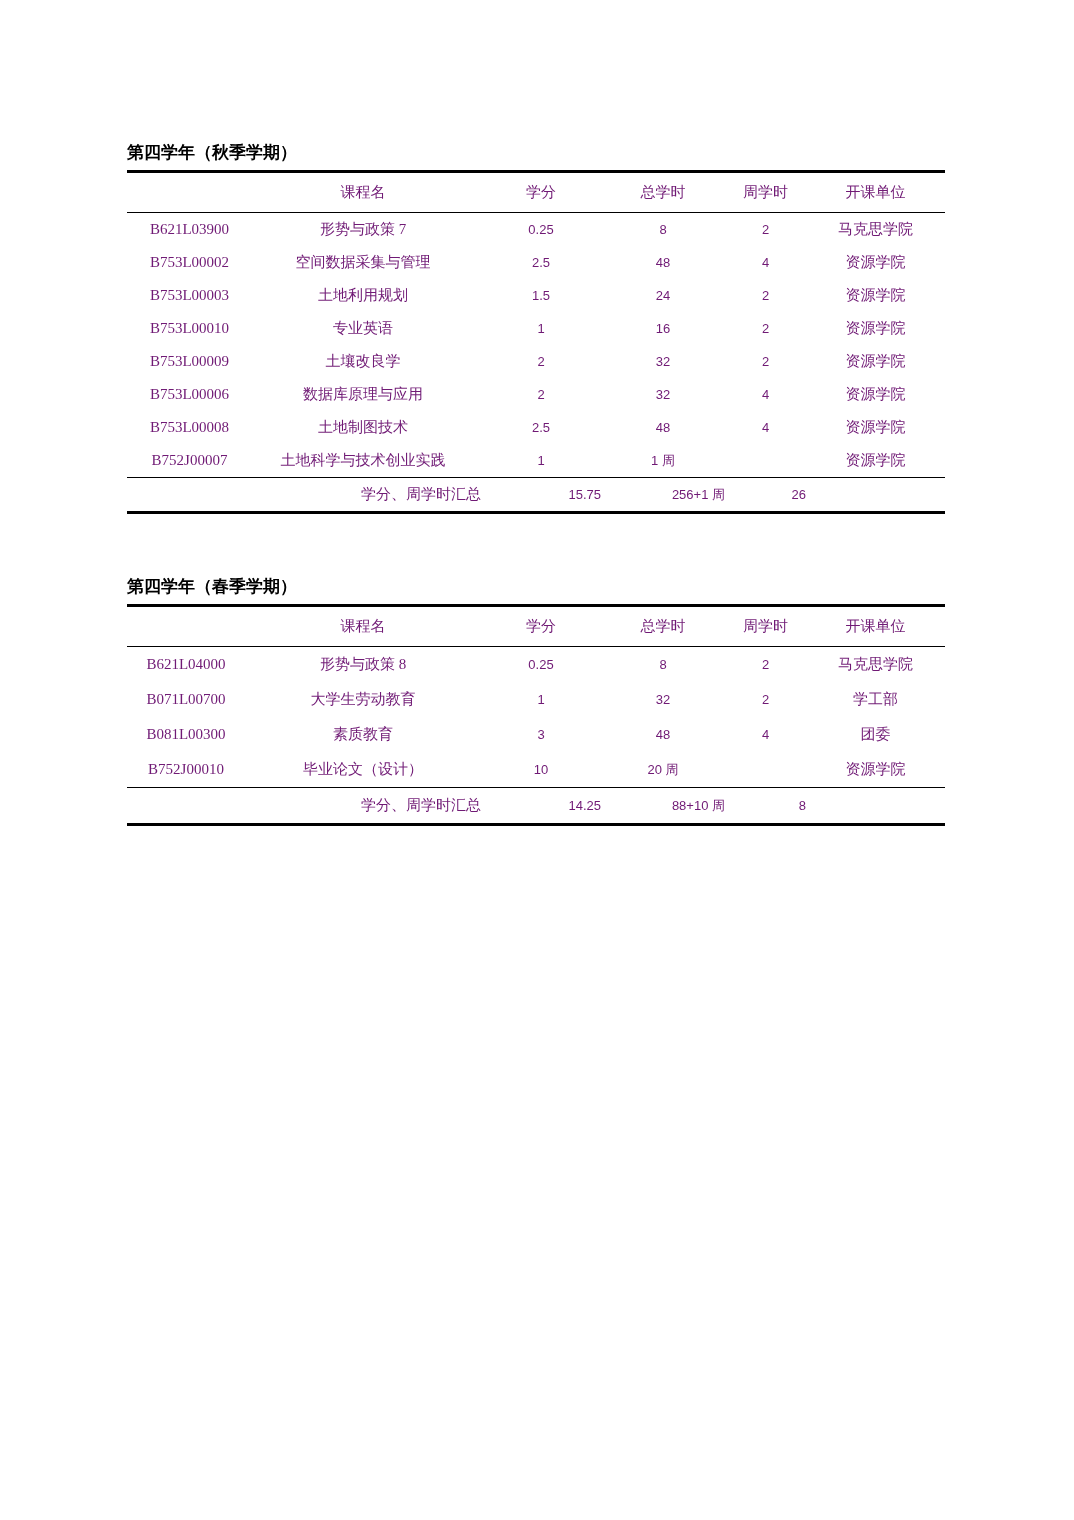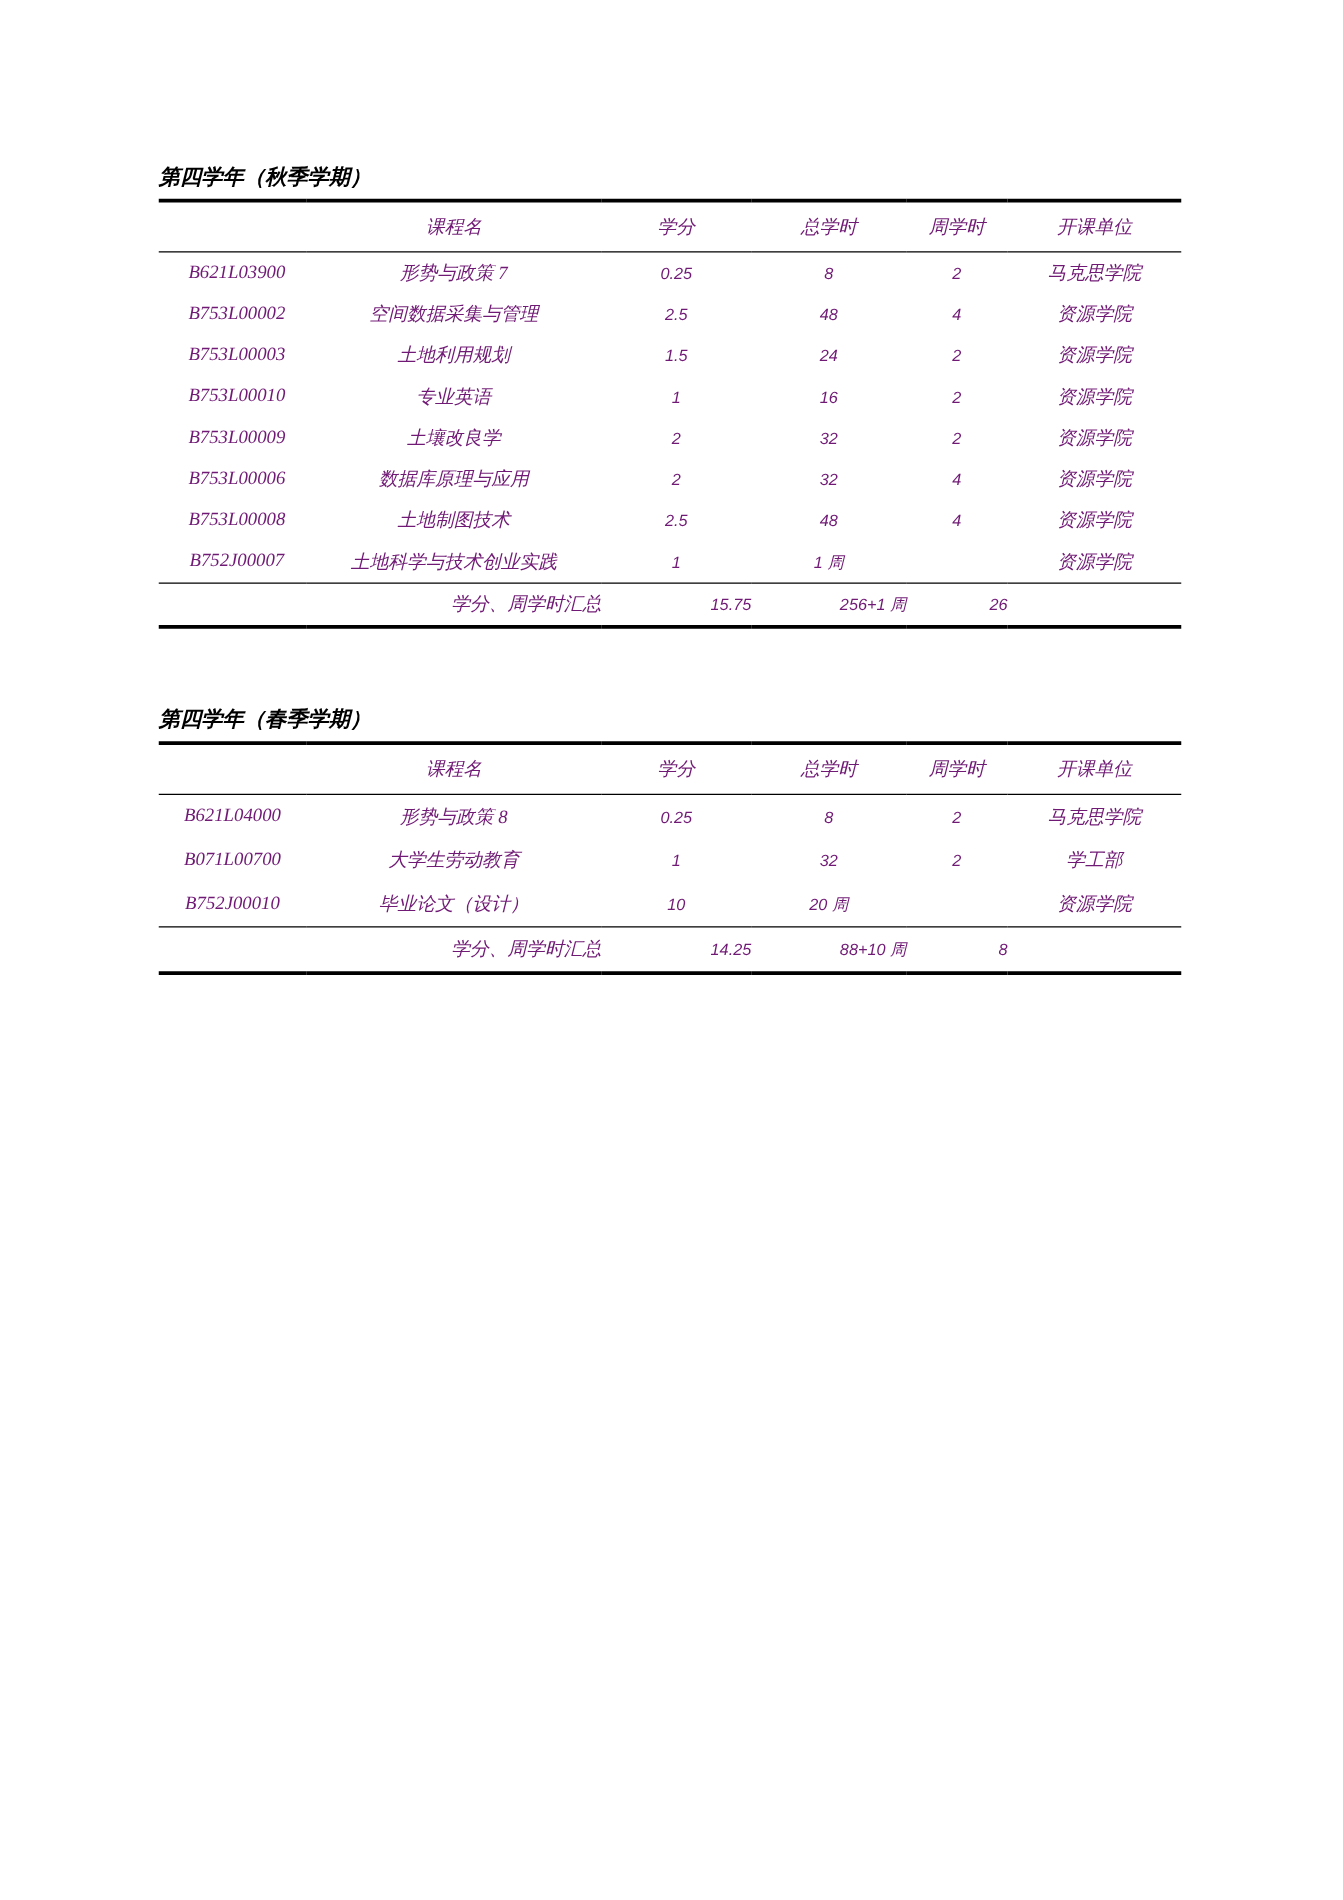--- a/index.html
+++ b/index.html
@@ -13,23 +13,22 @@
     height: 1520px;
     margin: 0 auto;
     background: #ffffff;
     font-family: "Liberation Serif", "DejaVu Serif", serif;
     color: #000000;
     overflow: hidden;
   }
   .content {
     position: absolute;
     left: 127px;
-    top: 131px;
+    top: 142px;
     width: 818px;
-    font-style: italic;
   }
   .semester-title {
     font-family: "Liberation Sans", "DejaVu Sans", sans-serif;
     font-weight: 700;
     font-size: 17px;
     line-height: 21px;
     margin: 0 0 7px 0;
     color: #000000;
   }
   .section-gap {
@@ -225,20 +224,28 @@
             </tr>
             <tr>
               <td class="cell-code">B071L00700</td>
               <td>大学生劳动教育</td>
               <td class="num">1</td>
               <td class="num">32</td>
               <td class="num">2</td>
               <td>学工部</td>
             </tr>
             <tr>
+              <td class="cell-code">B081L00300</td>
+              <td>素质教育</td>
+              <td class="num">3</td>
+              <td class="num">48</td>
+              <td class="num">4</td>
+              <td>团委</td>
+            </tr>
+            <tr>
               <td class="cell-code">B752J00010</td>
               <td>毕业论文（设计）</td>
               <td class="num">10</td>
               <td class="num">20 周</td>
               <td class="num"></td>
               <td>资源学院</td>
             </tr>
           </tbody>
         <tfoot>
             <tr>

